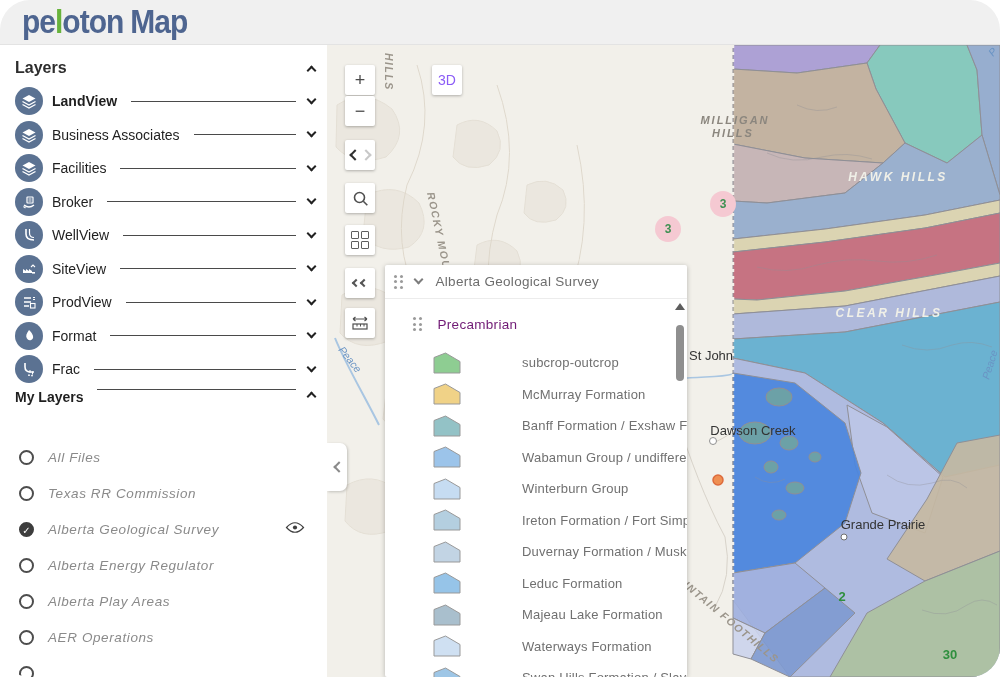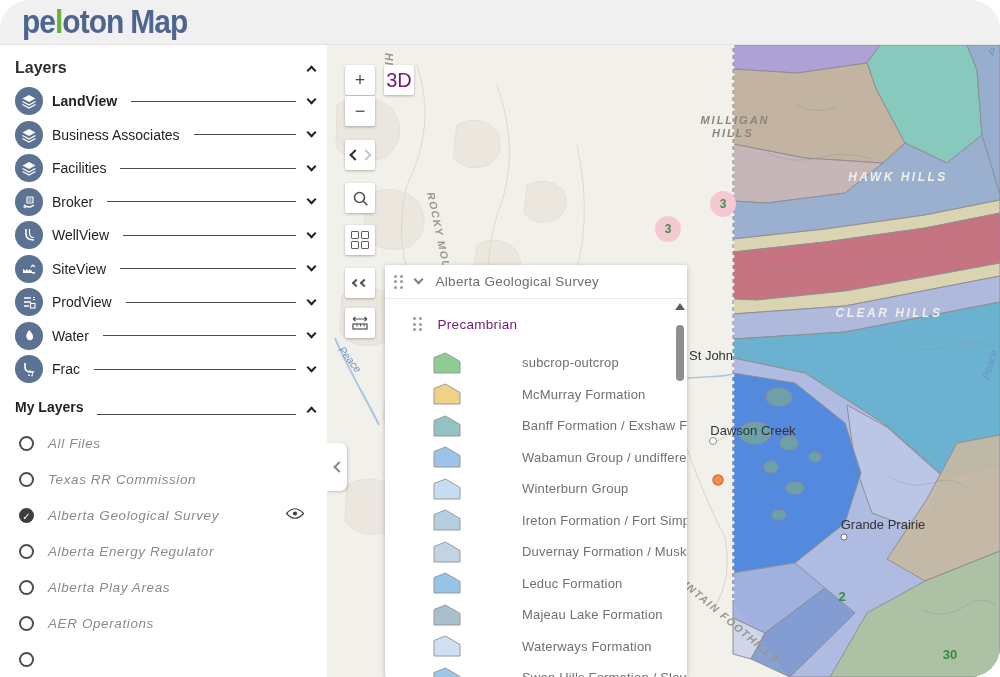--- a/index.html
+++ b/index.html
@@ -18,42 +18,42 @@
   .side-head { display:flex; align-items:center; margin-bottom:10px; }
   .side-head .t { font-size:16px; font-weight:bold; color:#2d2d2d; }
   .leader { flex:1; border-top:1px solid #4a4a4a; margin:0 12px 0 14px; }
   .cv { display:inline-block; width:7px; height:7px; border-right:2px solid #222; border-bottom:2px solid #222; }
   .cv.down { transform:rotate(45deg); margin-top:-4px; }
   .cv.up { transform:rotate(-135deg); margin-top:4px; }
   .grp-row { display:flex; align-items:center; height:28px; margin-bottom:5.5px; }
   .grp-ico { width:28px; height:28px; border-radius:50%; background:#5b7292; display:flex; align-items:center; justify-content:center; flex:0 0 28px; }
   .grp-lbl { font-size:14px; color:#1f1f1f; margin-left:9px; white-space:nowrap; }
   .grp-row.bold .grp-lbl { font-weight:bold; }
-  .myl-head { display:flex; align-items:flex-end; height:26px; margin:6px 0 10px 0; }
+  .myl-head { display:flex; align-items:flex-start; height:26px; margin:6px 0 24px 0; }
   .myl-head .t { font-size:14px; font-weight:bold; color:#1f1f1f; }
   .myl-row { display:flex; align-items:center; height:36px; padding-left:4px; }
   .radio { width:15px; height:15px; border:2px solid #4d4d4d; border-radius:50%; flex:0 0 15px; background:#fff; }
   .radio.checked { background:#3d3d3d; border-color:#3d3d3d; color:#fff; font-size:10px; line-height:14px; text-align:center; }
   .myl-lbl { font-style:italic; font-size:13.5px; color:#8a8a8a; letter-spacing:0.6px; margin-left:14px; white-space:nowrap; }
   .myl-spacer { flex:1; }
 
   
   .map { position:absolute; left:327px; top:45px; width:673px; height:632px; background:#f2f0ea; overflow:hidden; }
   .map svg.basemap { position:absolute; left:0; top:0; }
   .lbl-hill { fill:#8b867e; font-size:11px; font-style:italic; font-weight:bold; letter-spacing:2px; }
   .lbl-hill-sm { fill:#9b958b; font-size:10.5px; font-style:italic; font-weight:bold; letter-spacing:1.5px; }
   .lbl-hill-light { fill:#f0f0e8; font-size:12px; font-style:italic; font-weight:bold; letter-spacing:2.5px; }
   .lbl-river { fill:#6a94c4; font-size:10.5px; font-style:italic; }
   .lbl-place { fill:#333; font-size:13px; }
   .lbl-badge { fill:#3f9052; font-size:12px; font-weight:bold; text-anchor:middle; }
   .lbl-num { fill:#2f8f3e; font-size:13px; font-weight:bold; text-anchor:middle; }
 
   
   .mbtn { position:absolute; width:30px; height:30px; background:#fff; border-radius:2px; box-shadow:0 1px 3px rgba(0,0,0,.28); display:flex; align-items:center; justify-content:center; color:#4a4a4a; font-size:18px; cursor:pointer; z-index:5; }
-  .mbtn.txt { font-size:20px; color:#701a75; }
+  .mbtn.txt { font-size:14px; color:#8b5cf6;margin-left:48px; }
   .navbtn span.dark { width:8px;height:8px;border-left:2.5px solid #2f2f2f;border-bottom:2.5px solid #2f2f2f; transform:rotate(45deg); }
   .navbtn span.lite { width:8px;height:8px;border-right:2.5px solid #c8c8c8;border-top:2.5px solid #c8c8c8; transform:rotate(45deg); margin-left:3px; }
   .bm-grid { display:grid; grid-template-columns:8px 8px; grid-template-rows:8px 8px; gap:2px; }
   .bm-grid i { border:1.5px solid #5f5f5f; border-radius:1px; }
   .dblchev { display:flex; }
   .dblchev i { width:6px;height:6px;border-left:2px solid #555;border-bottom:2px solid #555;transform:rotate(45deg); }
   .dblchev i + i { margin-left:2px; }
   .collapse-tab { position:absolute; left:0; top:398px; width:20px; height:48px; background:#fff; border-radius:0 7px 7px 0; box-shadow:1px 1px 3px rgba(0,0,0,.2); display:flex; align-items:center; justify-content:center; z-index:5; cursor:pointer; }
   .collapse-tab i { width:8px;height:8px;border-left:2px solid #8a8a8a;border-bottom:2px solid #8a8a8a;transform:rotate(45deg);margin-left:3px; }
 
@@ -174,21 +174,21 @@
       <span class="grp-lbl">ProdView</span>
       <span class="leader"></span>
       <span class="cv down"></span>
     </div>
     <div class="grp-row">
       <span class="grp-ico">
           <svg width="18" height="18" viewBox="0 0 18 18">
             <path d="M9 3C6.5 6.5 5.5 9 6.8 11.3a3.6 3.6 0 0 0 4.4 1.6c2.2-.9 2.6-3.3 1-6C11.4 5.5 10 4 9 3z" fill="#fff"></path>
           </svg>
         </span>
-      <span class="grp-lbl">Water</span>
+      <span class="grp-lbl">Format</span>
       <span class="leader"></span>
       <span class="cv down"></span>
     </div>
     <div class="grp-row">
       <span class="grp-ico">
           <svg width="18" height="18" viewBox="0 0 18 18">
             <path d="M5 3v4q0 5 6 5h3" stroke="#fff" stroke-width="1.6" fill="none"></path>
             <path d="M10 10v3M12.5 11.5v3" stroke="#fff" stroke-width="1.1"></path>
             <circle cx="9" cy="15.2" r="0.9" fill="#fff"></circle>
             <circle cx="12" cy="15.6" r="0.9" fill="#fff"></circle>

